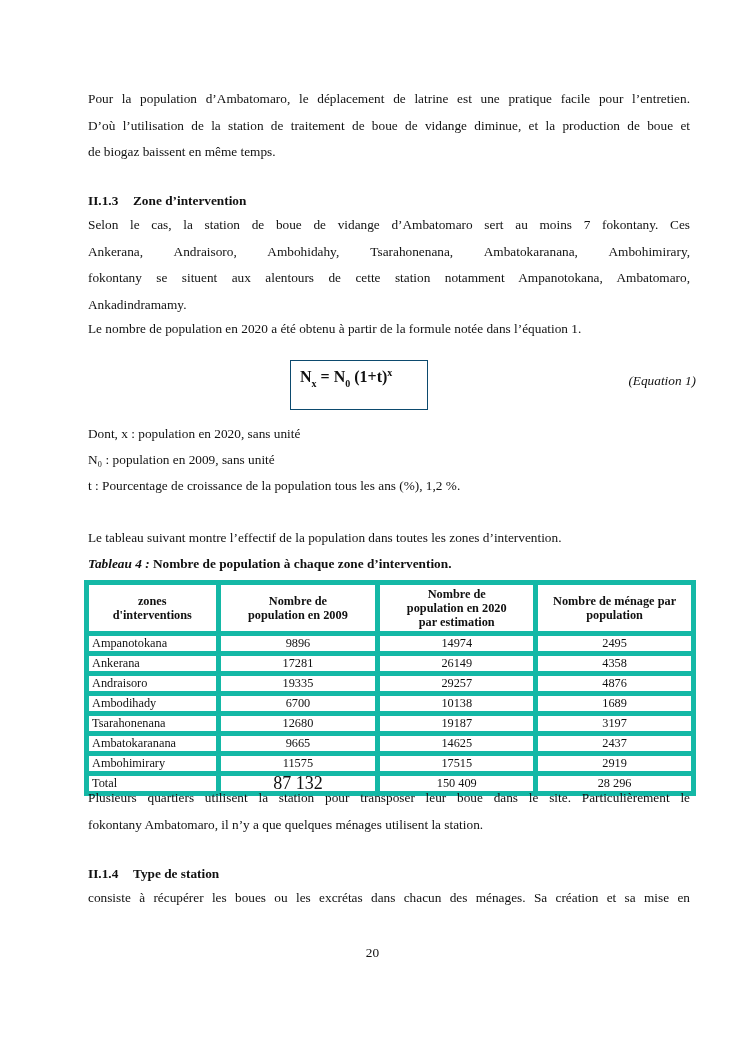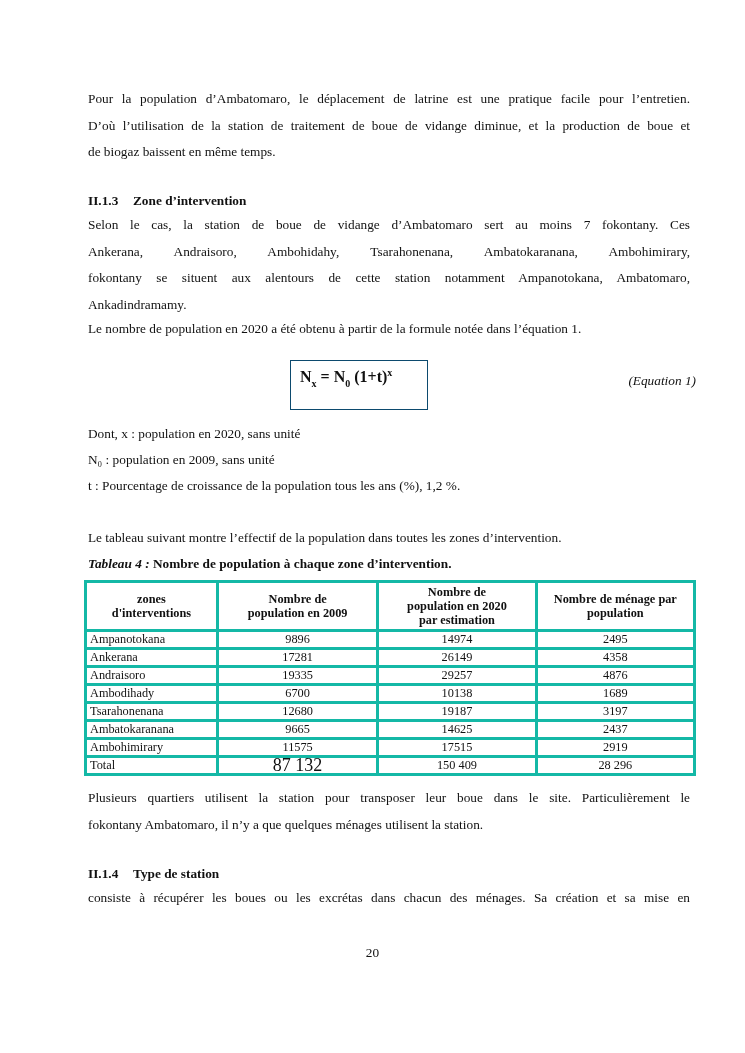--- a/index.html
+++ b/index.html
@@ -19,21 +19,21 @@
     }
     .eqtext { position: absolute; left: 9px; top: 6px; font-weight: bold; font-size: 16px; white-space: nowrap; }
     .eqtext sub, .eqtext sup { font-size: 10px; }
     .eqlabel { position: absolute; right: 49px; top: 373px; font-style: italic; font-size: 13.3px; }
     .caption { position: absolute; left: 88px; top: 556px; margin: 0; font-weight: bold; }
     .caption b { font-style: italic; }
     table.data {
       position: absolute; left: 84px; top: 580px; width: 612px;
       border-collapse: collapse; font-size: 12.3px; line-height: 15px;
     }
-    table.data th, table.data td { border: 3px solid #14b8a6; padding: 0 3px; }
+    table.data th, table.data td { border: 5px solid #14b8a6; padding: 0 3px; }
     table.data th { font-weight: bold; text-align: center; vertical-align: middle; height: 46px; line-height: 14px; }
     table.data td { height: 15px; }
     table.data td.num { text-align: center; }
     table.data td.total-big { font-size: 18px; }
     .col1 { width: 130px; } .col2 { width: 158px; } .col3 { width: 156px; } .col4 { width: 156px; }
     .pagenum { position: absolute; left: 0; width: 745px; text-align: center; top: 945px; font-size: 13.3px; }
   </style>
 </head>
 <body>
 

